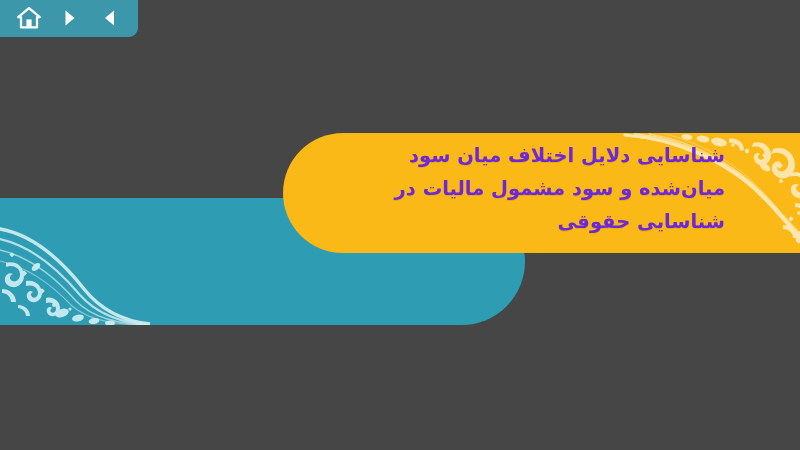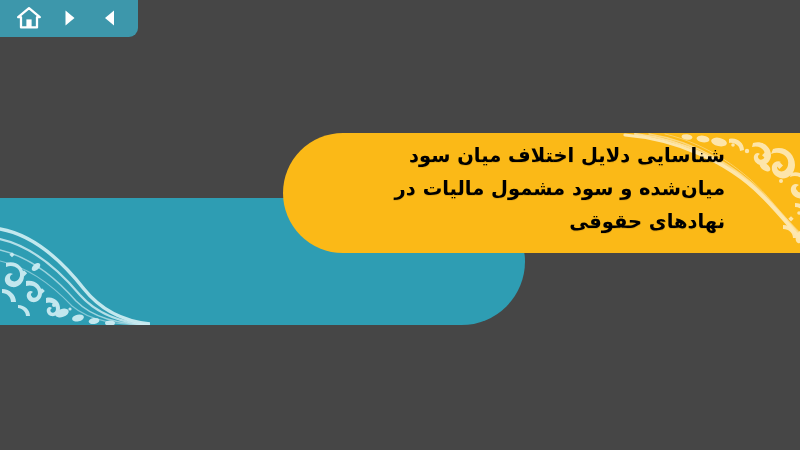--- a/index.html
+++ b/index.html
@@ -100,21 +100,21 @@
     pointer-events: none;
   }
 
   #title-text {
     position: absolute;
     right: 88px;
     top: 6px;
     width: 340px;
     text-align: right;
     direction: rtl;
-    color: #000000;
+    color: #6d28d9;
     font-size: 19.5px;
     line-height: 33px;
     font-weight: bold;
     letter-spacing: 0px;
     z-index: 25;
     text-shadow: 0 1px 0 rgba(140, 95, 0, 0.18);
   }
 
   #title-text .tline { display: block; white-space: nowrap; }
 </style>
@@ -224,18 +224,18 @@
         <circle cx="124" cy="18" r="2.2"></circle>
         <circle cx="158" cy="48" r="2"></circle>
         <circle cx="176" cy="80" r="1.8"></circle>
         <circle cx="110" cy="12" r="1.8"></circle>
       </g>
     </svg>
 
     <div id="title-text">
       <span class="tline">شناسایی دلایل اختلاف میان سود</span>
       <span class="tline">میان‌شده و سود مشمول مالیات در</span>
-      <span class="tline">نهادهای حقوقی</span>
+      <span class="tline">شناسایی حقوقی</span>
     </div>
 
   </div>
 
 </div>
 
 </body></html>

